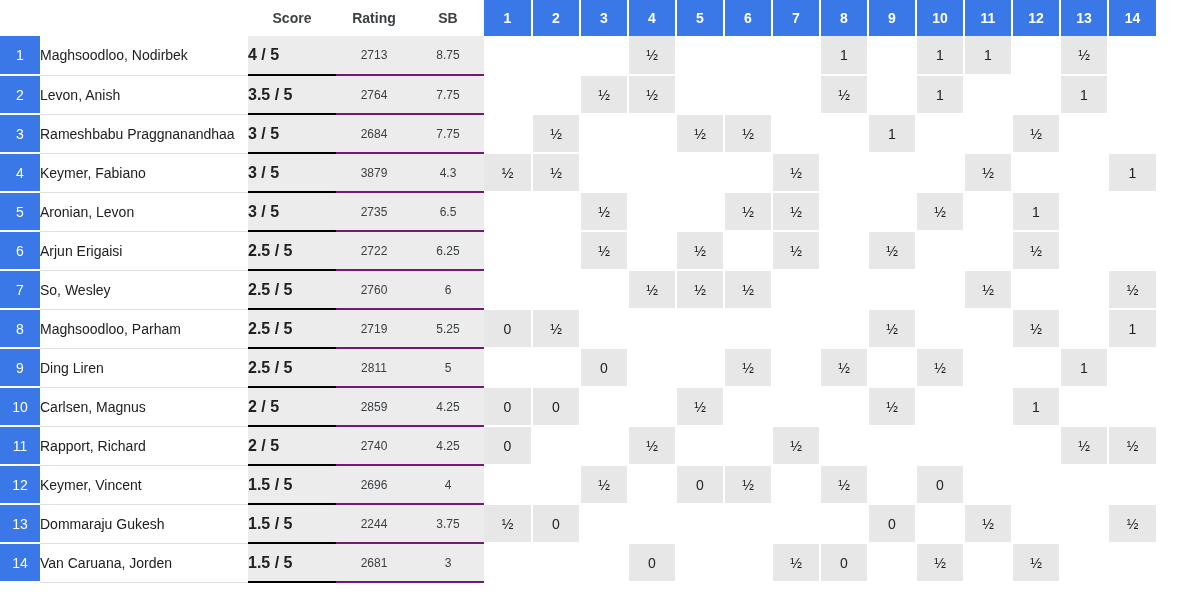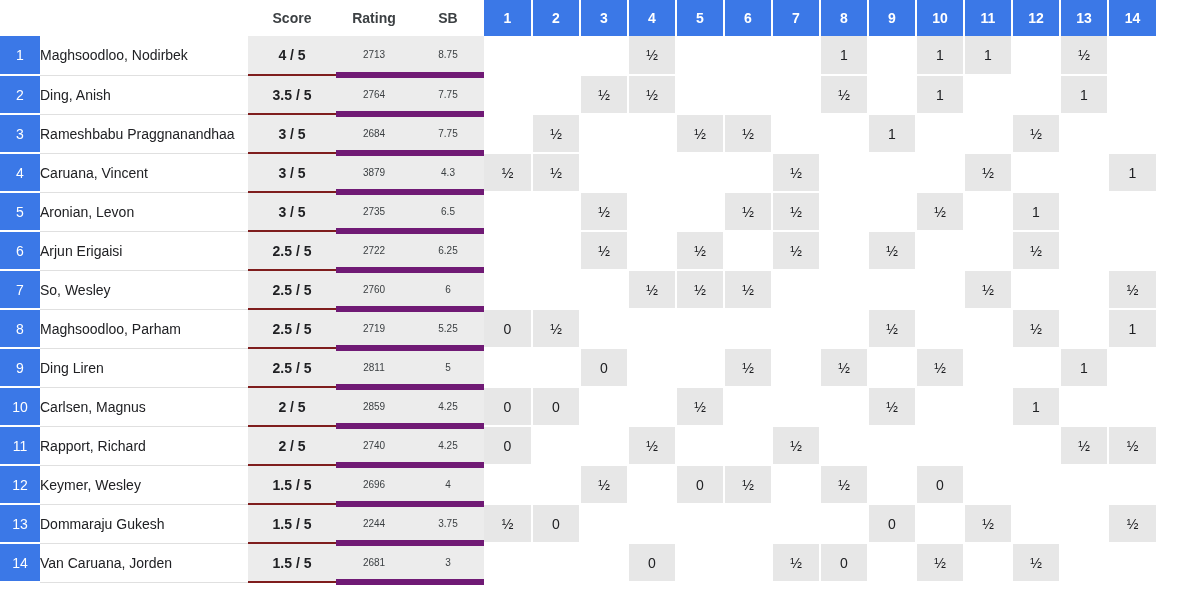--- a/index.html
+++ b/index.html
@@ -69,31 +69,30 @@
     color: #202124;
     font-size: 14px;
     padding-left: 14px;
     border-bottom: 1px solid #e0e0e0;
     white-space: nowrap;
     overflow: hidden;
   }
   td.score {
     background: #ececec;
     color: #202124;
-    font-size: 14px;
+    font-size: 16px;
     font-weight: bold;
-    text-align: center;
-    border-bottom: 2px solid #7f1d1d;
+    border-bottom: 2px solid #000000;
   }
   td.rating, td.sb {
     background: #ececec;
     color: #3c4043;
-    font-size: 10px;
+    font-size: 12px;
     text-align: center;
-    border-bottom: 6px solid #701a75;
+    border-bottom: 2px solid #701a75;
   }
   td.cell {
     text-align: center;
     font-size: 14px;
     color: #202124;
     background: #ffffff;
     border-bottom: 2px solid #ffffff;
     border-right: 2px solid #ffffff;
   }
   td.cell.filled { background: #e7e7e7; }
@@ -165,21 +164,21 @@
         <td class="cell filled">1</td>
         <td class="cell"></td>
         <td class="cell filled">1</td>
         <td class="cell filled">1</td>
         <td class="cell"></td>
         <td class="cell filled">½</td>
         <td class="cell last"></td>
       </tr>
       <tr>
         <td class="rank">2</td>
-        <td class="name">Ding, Anish</td>
+        <td class="name">Levon, Anish</td>
         <td class="score">3.5 / 5</td>
         <td class="rating">2764</td>
         <td class="sb">7.75</td>
         <td class="cell"></td>
         <td class="cell self"></td>
         <td class="cell filled">½</td>
         <td class="cell filled">½</td>
         <td class="cell"></td>
         <td class="cell"></td>
         <td class="cell"></td>
@@ -207,21 +206,21 @@
         <td class="cell"></td>
         <td class="cell filled">1</td>
         <td class="cell"></td>
         <td class="cell"></td>
         <td class="cell filled">½</td>
         <td class="cell"></td>
         <td class="cell last"></td>
       </tr>
       <tr>
         <td class="rank">4</td>
-        <td class="name">Caruana, Vincent</td>
+        <td class="name">Keymer, Fabiano</td>
         <td class="score">3 / 5</td>
         <td class="rating">3879</td>
         <td class="sb">4.3</td>
         <td class="cell filled">½</td>
         <td class="cell filled">½</td>
         <td class="cell"></td>
         <td class="cell self"></td>
         <td class="cell"></td>
         <td class="cell"></td>
         <td class="cell filled">½</td>
@@ -375,21 +374,21 @@
         <td class="cell"></td>
         <td class="cell"></td>
         <td class="cell"></td>
         <td class="cell self"></td>
         <td class="cell"></td>
         <td class="cell filled">½</td>
         <td class="cell filled last">½</td>
       </tr>
       <tr>
         <td class="rank">12</td>
-        <td class="name">Keymer, Wesley</td>
+        <td class="name">Keymer, Vincent</td>
         <td class="score">1.5 / 5</td>
         <td class="rating">2696</td>
         <td class="sb">4</td>
         <td class="cell"></td>
         <td class="cell"></td>
         <td class="cell filled">½</td>
         <td class="cell"></td>
         <td class="cell filled">0</td>
         <td class="cell filled">½</td>
         <td class="cell"></td>

